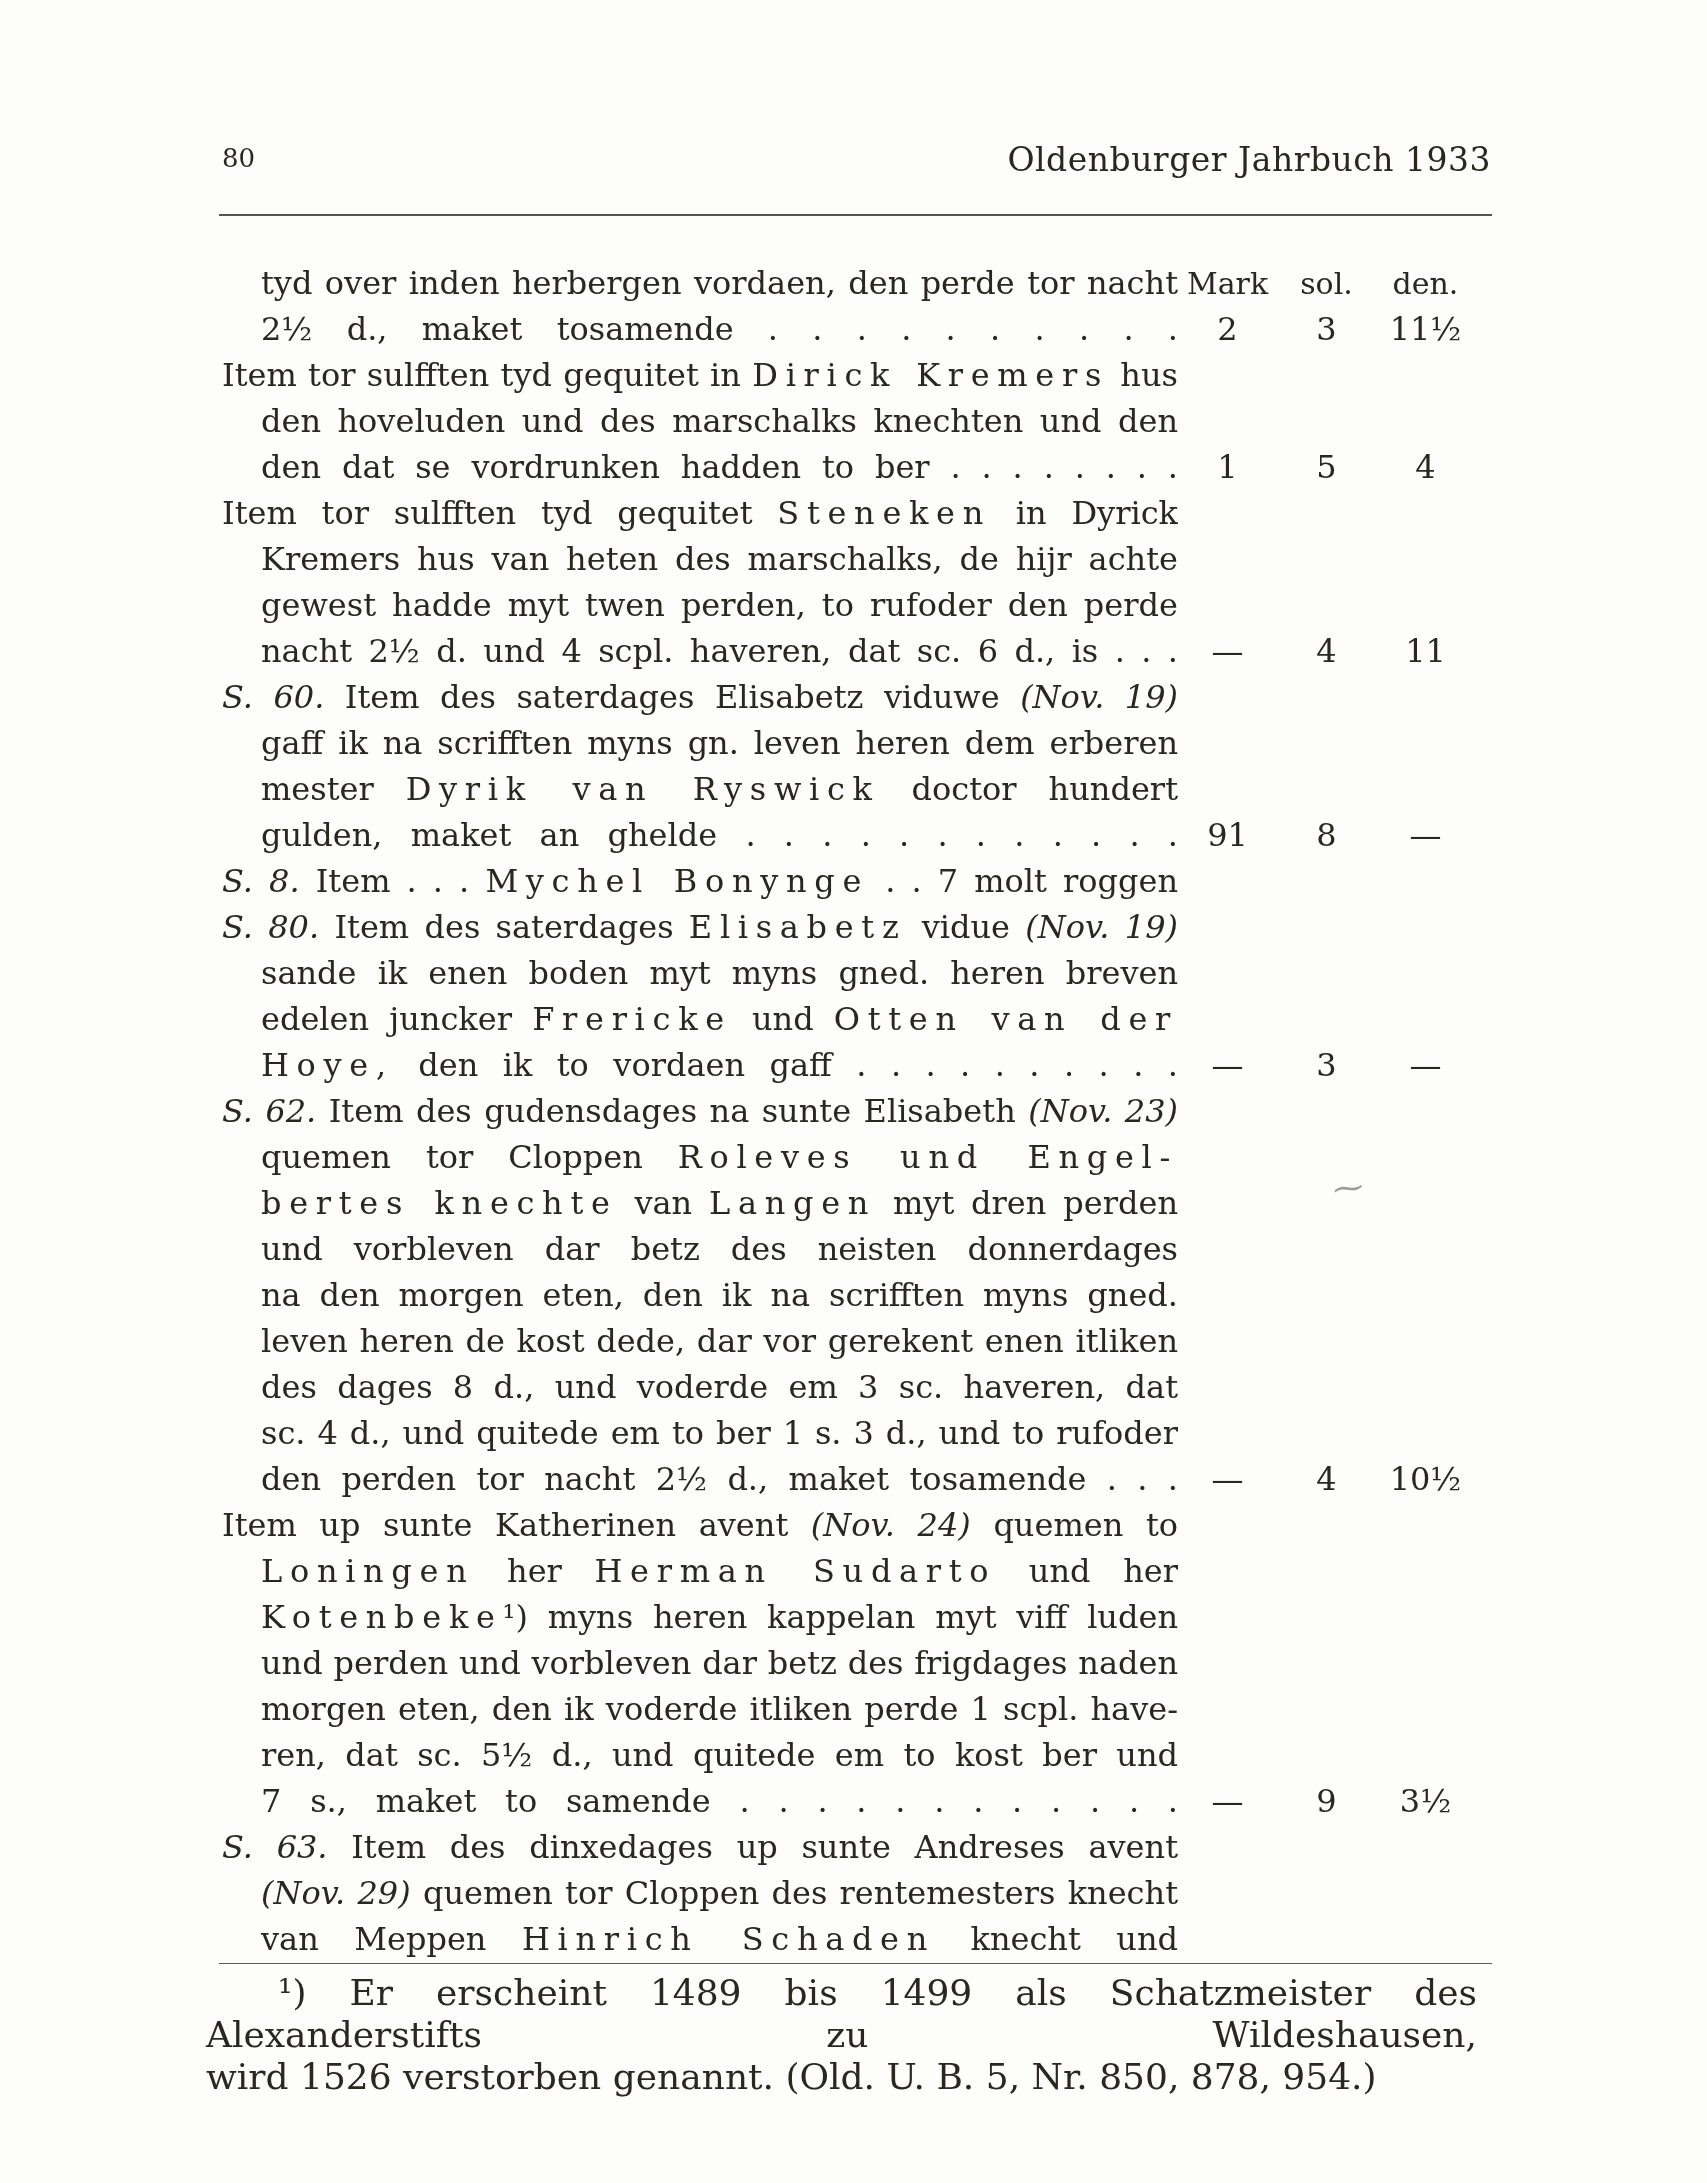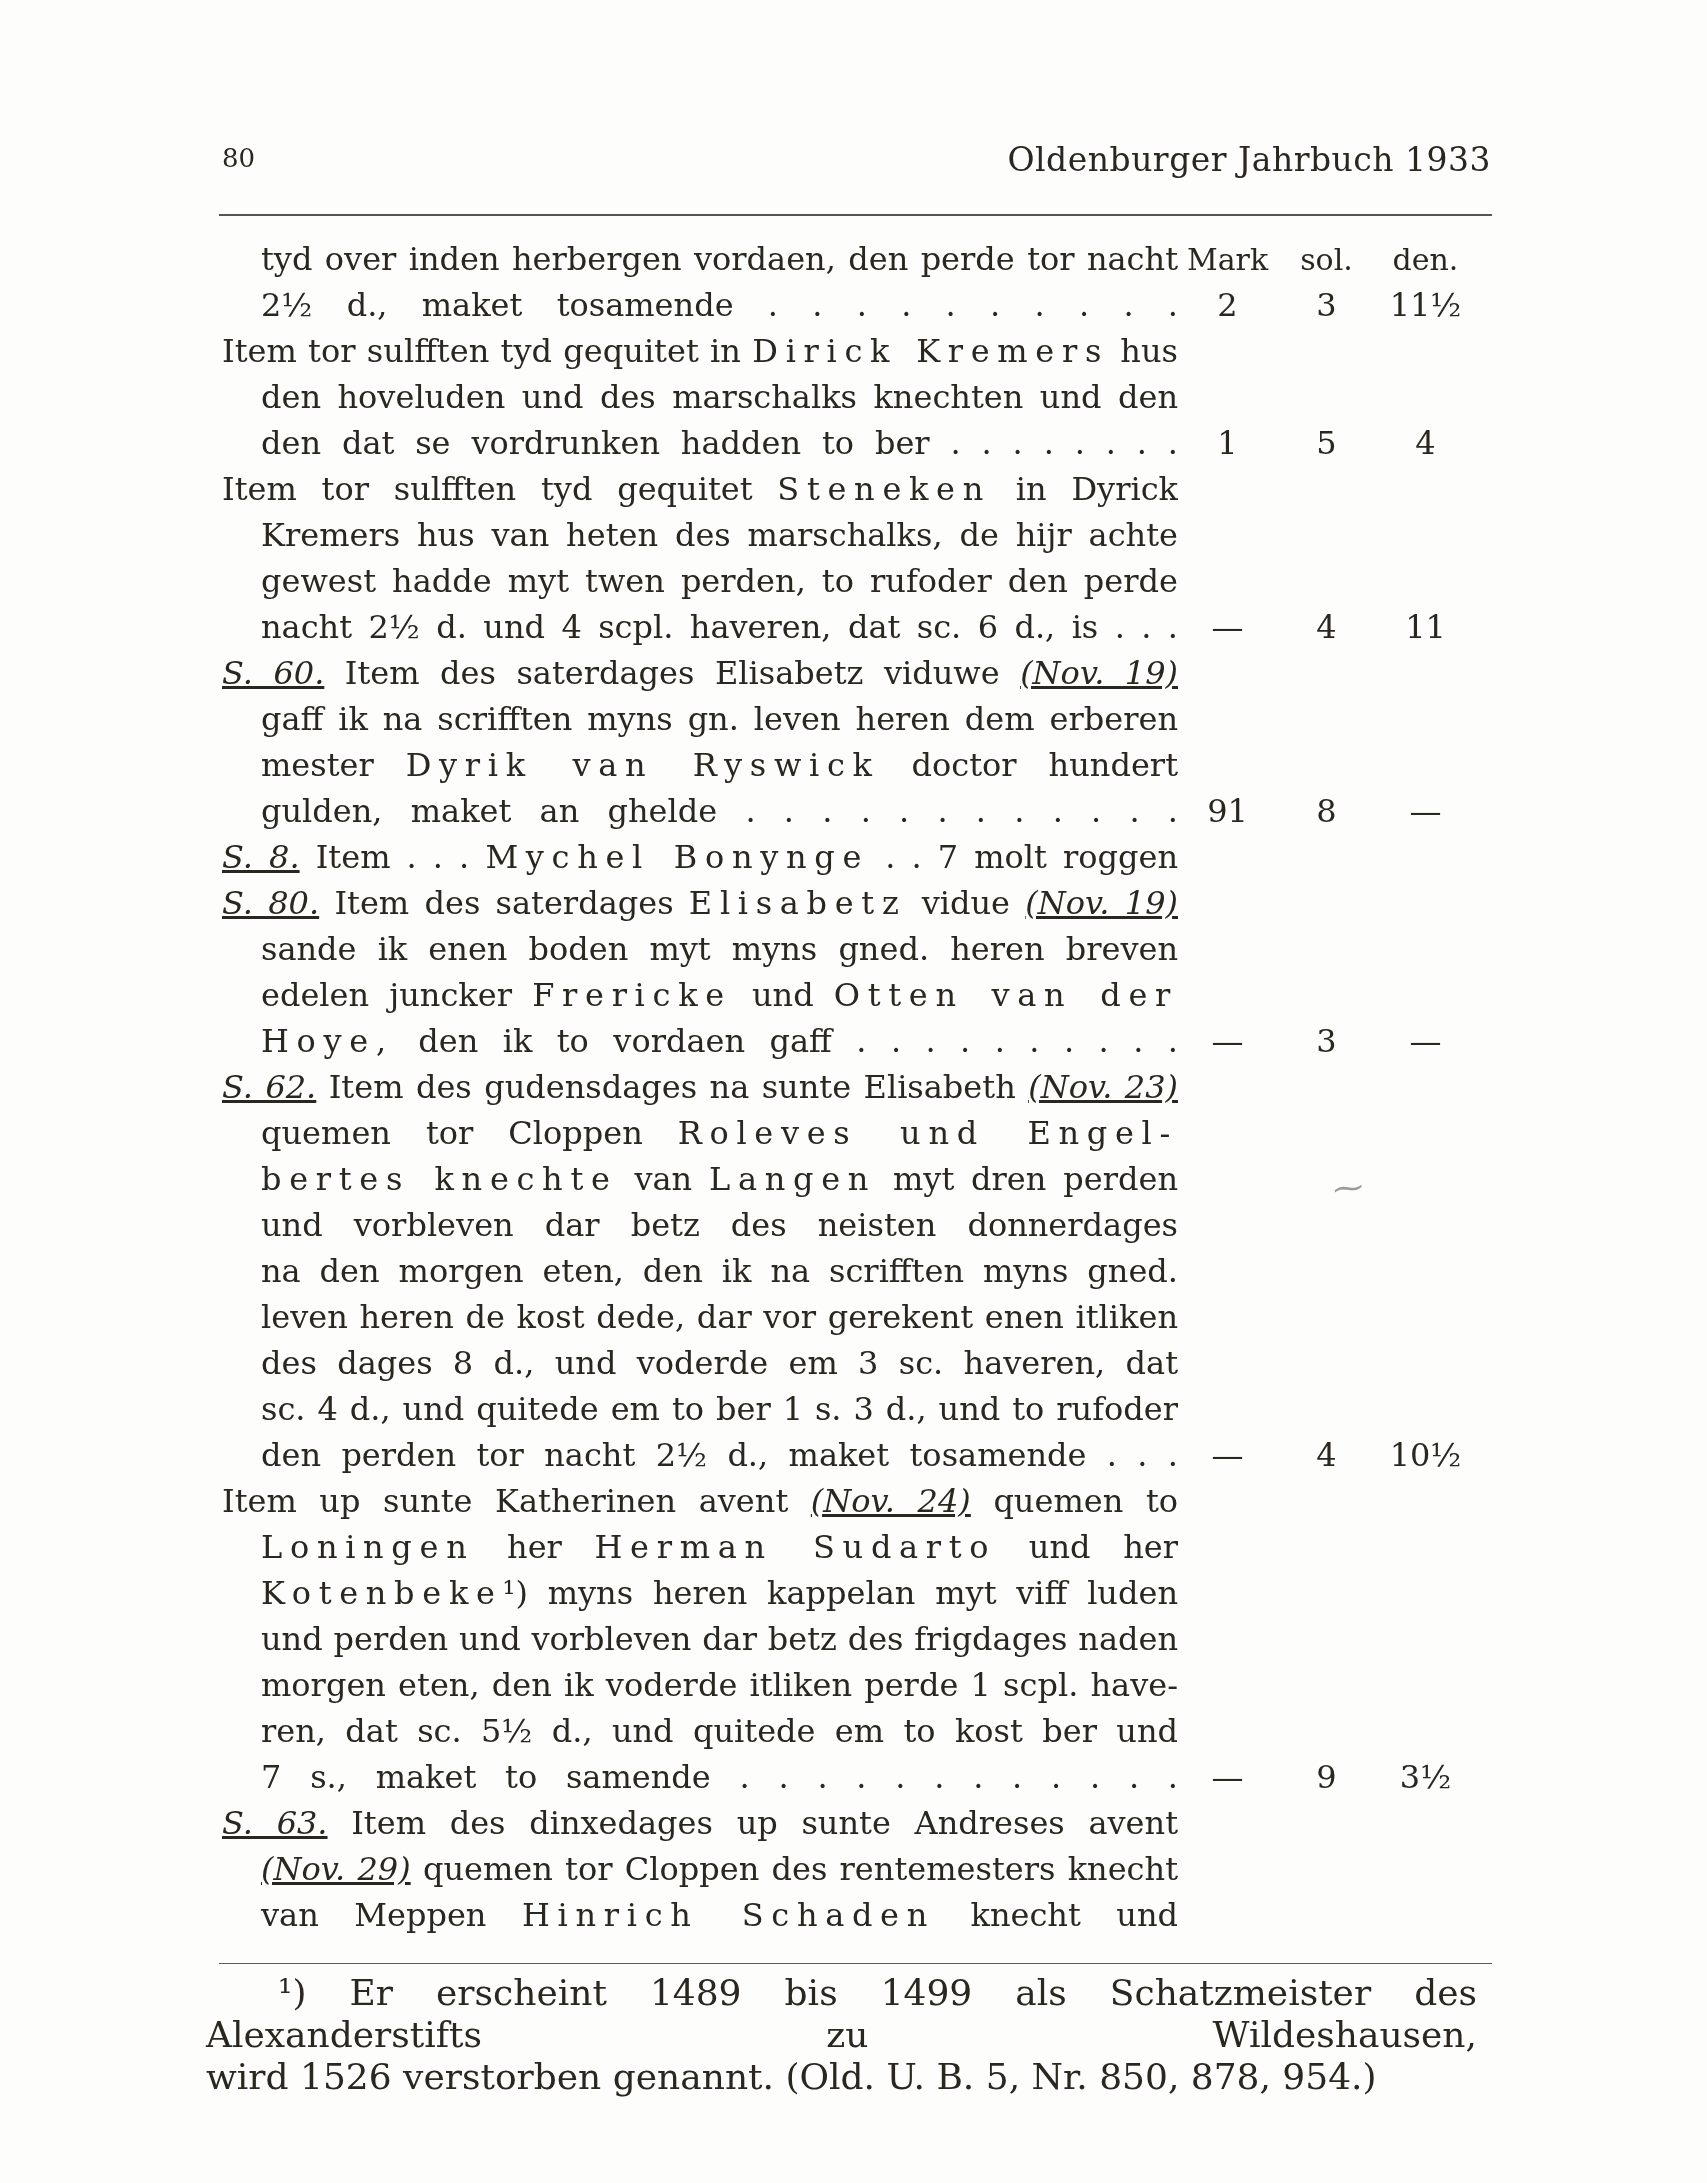--- a/index.html
+++ b/index.html
@@ -19,25 +19,26 @@
   .headrule{position:absolute;top:214px;left:219px;width:1273px;
             border-top:2.5px solid rgba(48,46,40,0.82);}
   
   .ledger{position:absolute;top:236px;left:222px;width:1253px;}
   .line{display:flex;height:46px;align-items:baseline;}
   .txt{
     box-sizing:border-box;width:957px;height:46px;overflow:hidden;
     font-size:32px;line-height:46px;
     text-align:justify;text-align-last:justify;
     white-space:normal;
+    margin-top:24px;
   }
   .ind .txt{padding-left:39px;}
   .col{width:99px;text-align:center;font-size:32px;line-height:46px;flex:none;}
   .colhead{font-size:30px;}
-  .it{font-style:italic;text-decoration:underline;}
+  .it{font-style:italic;}
   .sp{letter-spacing:0.24em;}
   
   .fnrule{position:absolute;top:1963px;left:219px;width:1273px;
           border-top:1.6px solid rgba(52,50,44,0.8);}
   .footnote{position:absolute;top:1972px;left:206px;width:1271px;
             font-size:36px;line-height:42px;}
   .fn1{text-indent:72px;text-align:justify;text-align-last:justify;}
   
   .artifact{position:absolute;left:1333px;top:1170px;color:#9a9a96;
             font-size:30px;transform:rotate(-6deg);}

